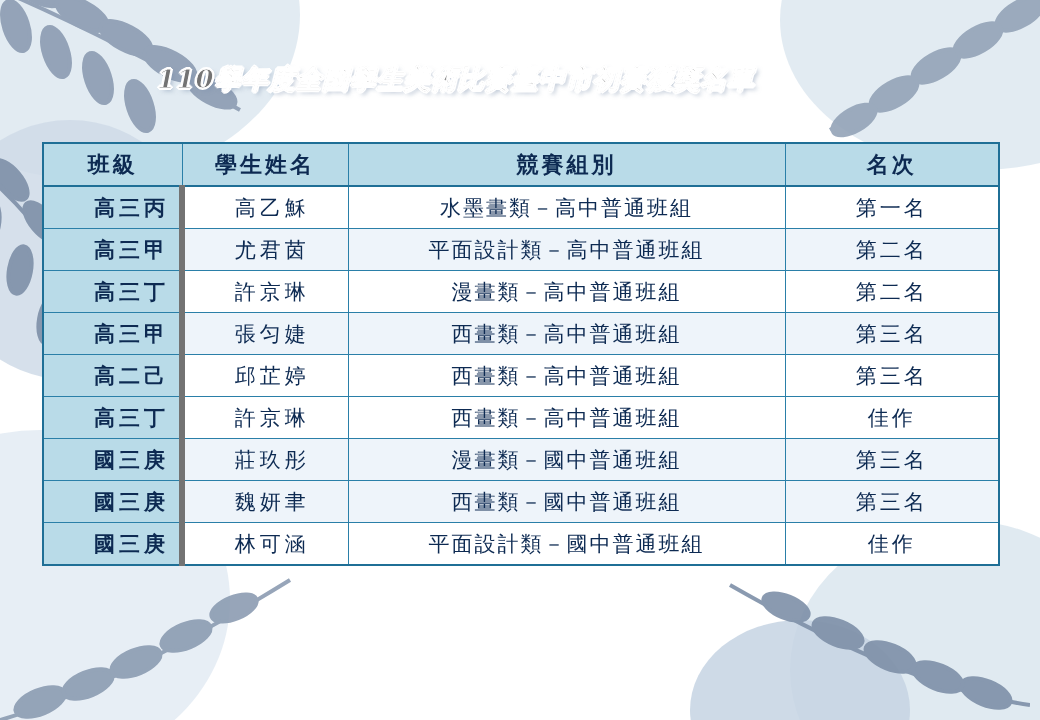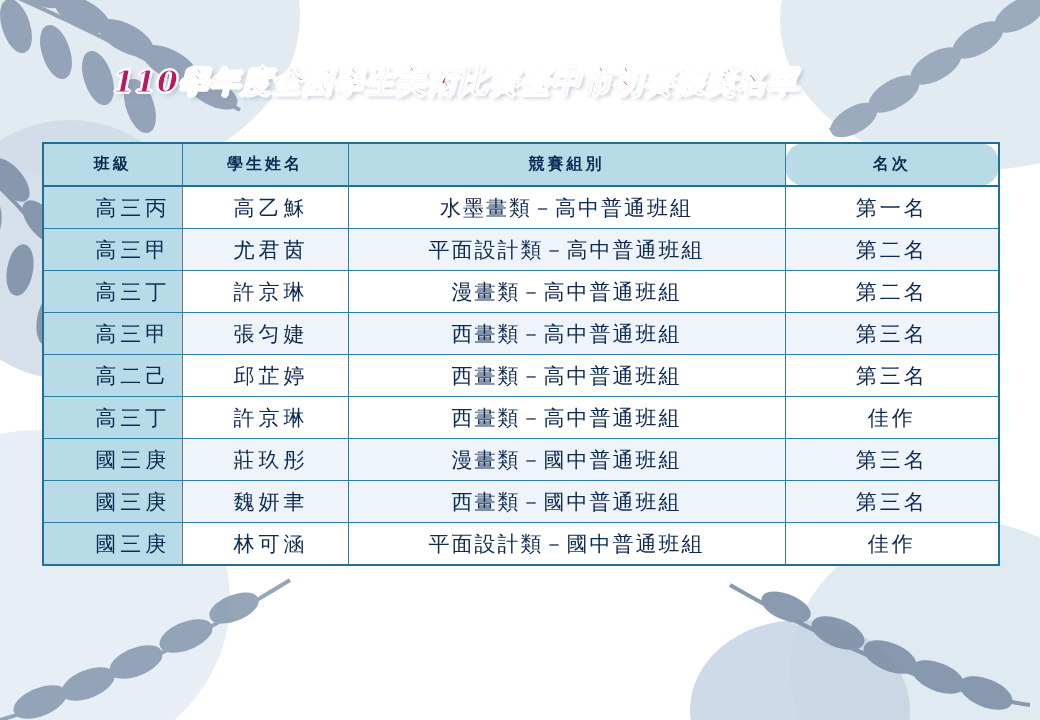--- a/index.html
+++ b/index.html
@@ -41,25 +41,25 @@
     box-sizing: border-box;
   }
 
   .title {
     position: absolute;
     top: 62px;
     left: 0;
     width: 912px;
     text-align: center;
     font-family: "DejaVu Serif", "Liberation Serif", serif;
-    font-size: 30px;
+    font-size: 26px;
     font-weight: bold;
     font-style: italic;
     letter-spacing: 1px;
-    color: #be185d;
+    color: #737373;
     -webkit-text-stroke: 1px #ffffff;
     text-shadow:
        2px 0 0 #ffffff, -2px 0 0 #ffffff, 0 2px 0 #ffffff, 0 -2px 0 #ffffff,
        1px 1px 0 #ffffff, -1px -1px 0 #ffffff, 1px -1px 0 #ffffff, -1px 1px 0 #ffffff,
        3px 3px 4px rgba(120,140,170,0.55);
     white-space: nowrap;
   }
 
   .table-wrap {
     position: absolute;
@@ -90,34 +90,34 @@
     font-size: 21px;
     color: #0d2a52;
     letter-spacing: 3px;
     white-space: nowrap;
     overflow: hidden;
   }
 
   table.award thead th {
     background: #b9dbe8;
     font-weight: bold;
-    font-size: 16px;
+    font-size: 22px;
     color: #0d2a52;
     border-top: 2px solid #1f6f96;
     border-bottom: 2px solid #1f6f96;
   }
   table.award thead th:first-child { border-left: 2px solid #1f6f96; }
-  table.award thead th:last-child { border-right: 2px solid #1f6f96; border-radius: 20px; }
+  table.award thead th:last-child { border-right: 2px solid #1f6f96; }
 
   table.award tbody td.col-class {
     background: #b9dbe8;
-    font-weight: normal;
+    font-weight: bold;
     letter-spacing: 4px;
     border-left: 2px solid #1f6f96;
-    border-right: 1px solid #737373;
+    border-right: 6px solid #737373;
     padding-left: 44px;
   }
   table.award tbody tr td:last-child { border-right: 2px solid #1f6f96; }
   table.award tbody tr:last-child td { border-bottom: 2px solid #1f6f96; }
 
   table.award tbody tr.odd td.col-name,
   table.award tbody tr.odd td.col-group,
   table.award tbody tr.odd td.col-rank { background: #ffffff; }
   table.award tbody tr.even td.col-name,
   table.award tbody tr.even td.col-group,

